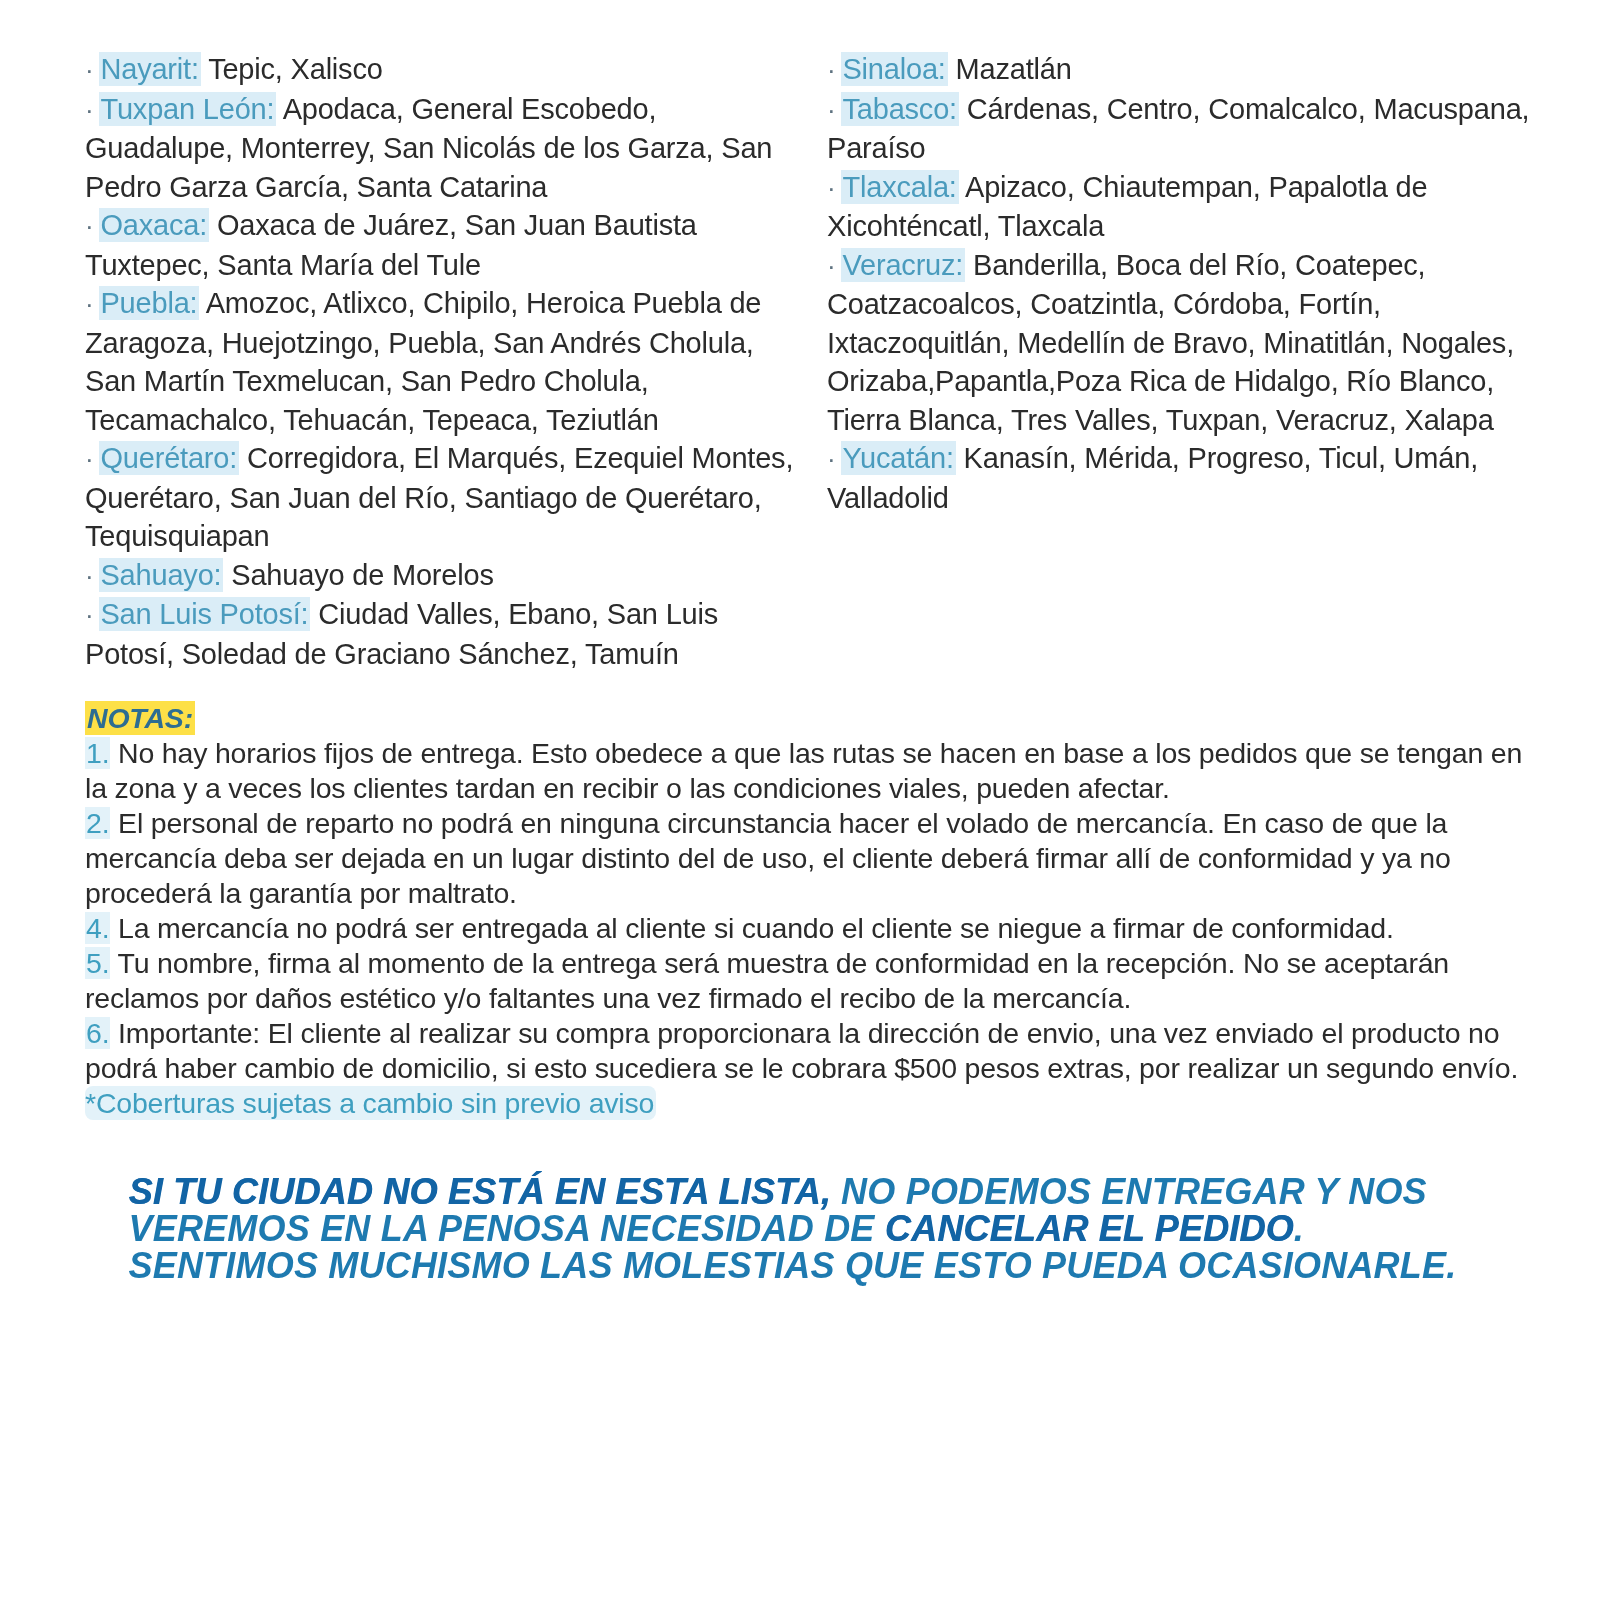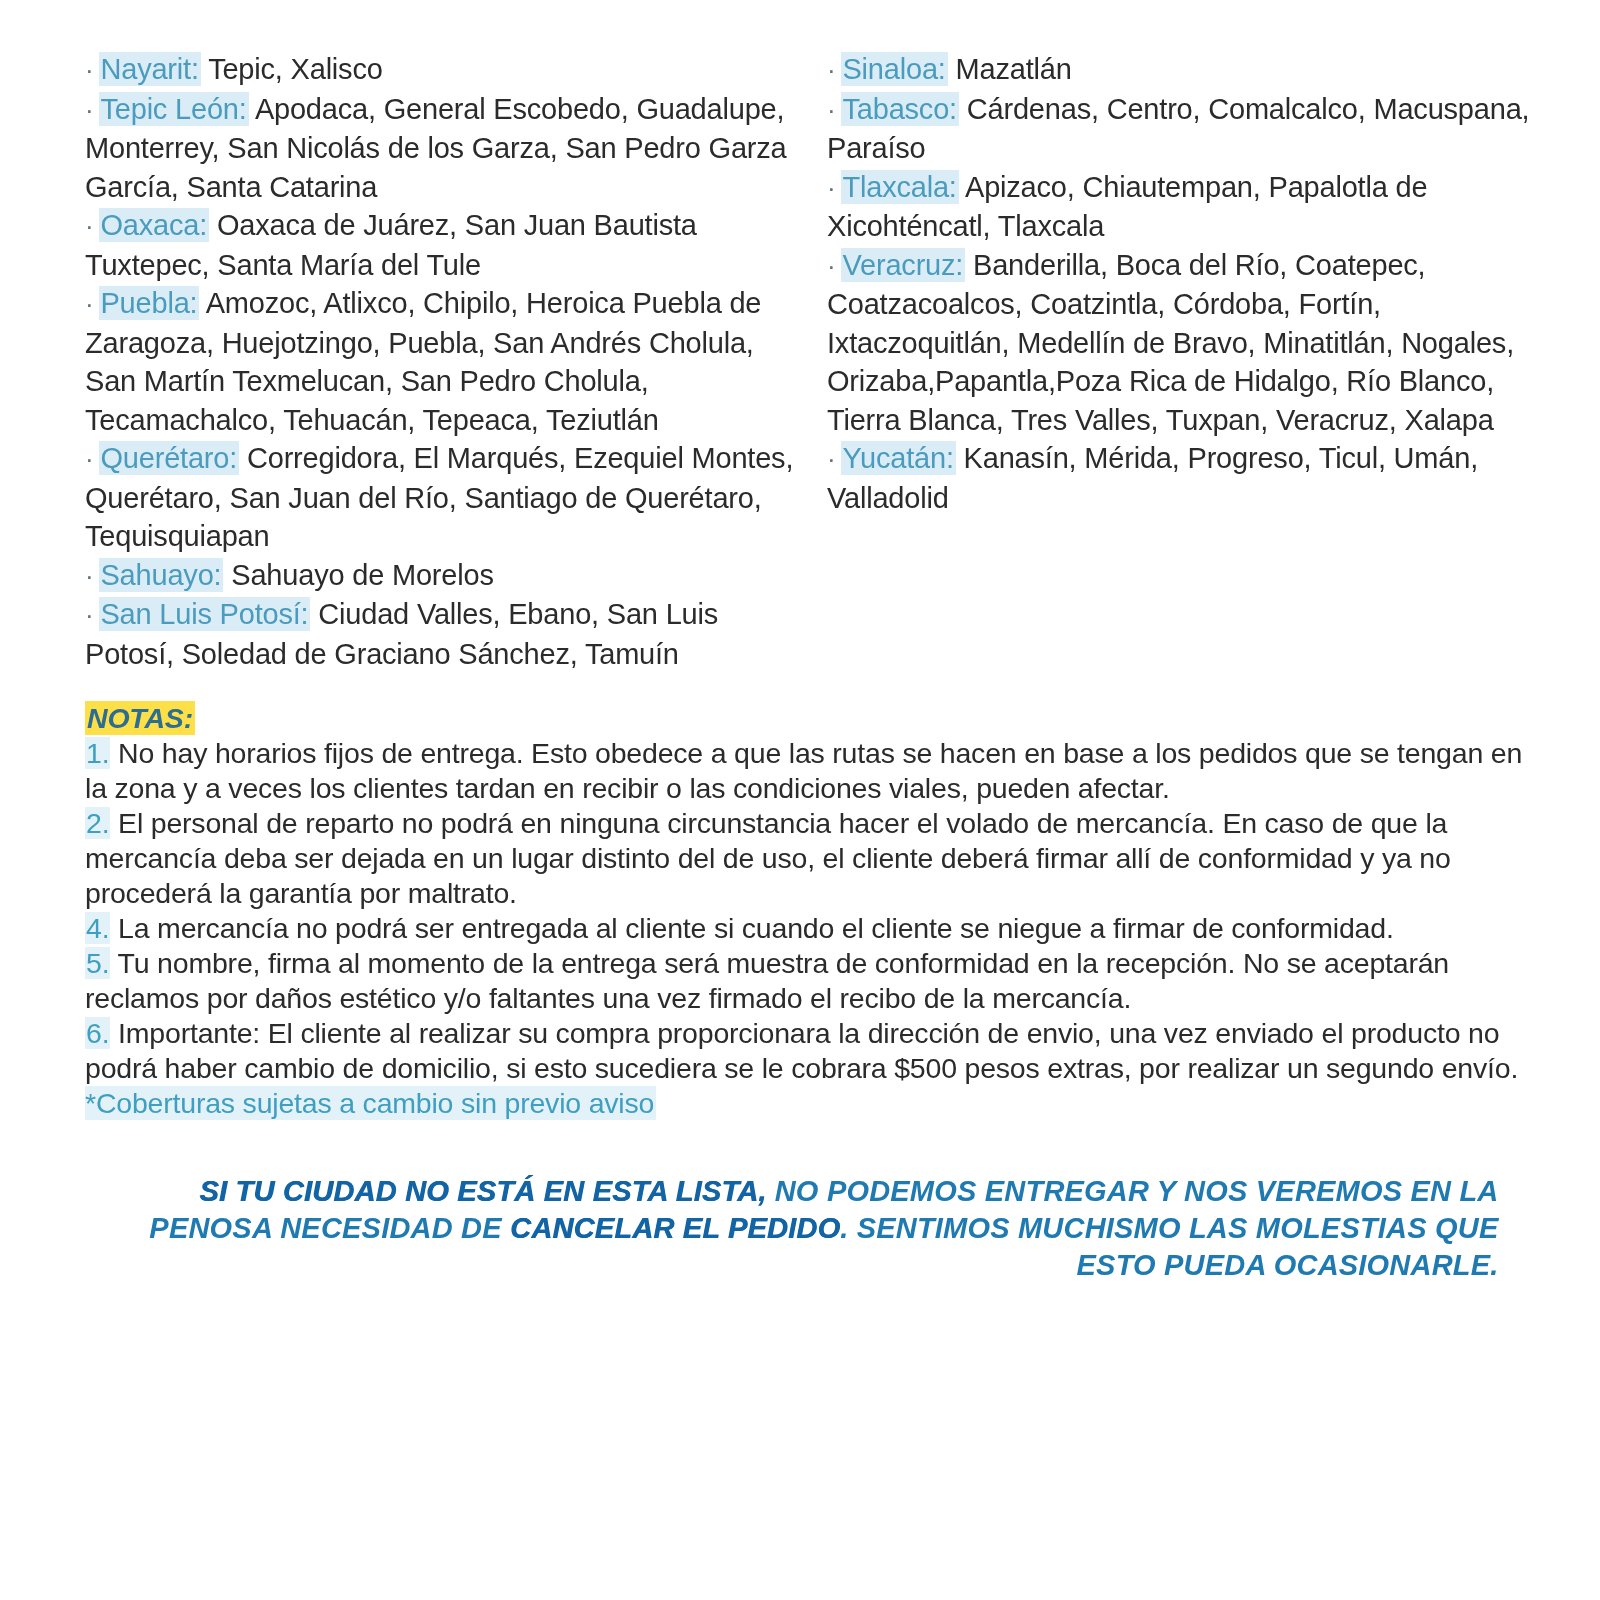--- a/index.html
+++ b/index.html
@@ -64,50 +64,51 @@
   .note-num {
     color: #3f9fc0;
     background: #e3f2f9;
     padding: 0 1px;
   }
   .footnote {
     color: #3f9fc0;
     background: #e3f2f9;
     display: inline;
     padding: 1px 2px 1px 0;
+    border-radius: 8px;
   }
 
   
   .footer-notice {
     margin: 52px auto 0 auto;
     width: 1370px;
-    text-align: right;
+    text-align: left;
     font-style: italic;
     font-weight: bold;
-    font-size: 29px;
+    font-size: 36px;
     line-height: 37px;
     letter-spacing: 0.2px;
   }
   .seg-strong {
     color: #1264a5;
     text-shadow: 0.6px 0 0 #1264a5;
   }
   .seg-normal {
     color: #1e7ab0;
   }
 </style>
 </head>
 <body>
 
 <div class="page">
 
   <div class="columns">
     <div class="col" id="col-left">
         <p class="entry"><span class="bullet">·</span><span class="state">Nayarit:</span> <span class="cities">Tepic, Xalisco</span></p>
-        <p class="entry"><span class="bullet">·</span><span class="state">Tepic León:</span> <span class="cities">Apodaca, General Escobedo, Guadalupe, Monterrey, San Nicolás de los Garza, San Pedro Garza García, Santa Catarina</span></p>
+        <p class="entry"><span class="bullet">·</span><span class="state">Tuxpan León:</span> <span class="cities">Apodaca, General Escobedo, Guadalupe, Monterrey, San Nicolás de los Garza, San Pedro Garza García, Santa Catarina</span></p>
         <p class="entry"><span class="bullet">·</span><span class="state">Oaxaca:</span> <span class="cities">Oaxaca de Juárez, San Juan Bautista Tuxtepec, Santa María del Tule</span></p>
         <p class="entry"><span class="bullet">·</span><span class="state">Puebla:</span> <span class="cities">Amozoc, Atlixco, Chipilo, Heroica Puebla de Zaragoza, Huejotzingo, Puebla, San Andrés Cholula, San Martín Texmelucan, San Pedro Cholula, Tecamachalco, Tehuacán, Tepeaca, Teziutlán</span></p>
         <p class="entry"><span class="bullet">·</span><span class="state">Querétaro:</span> <span class="cities">Corregidora, El Marqués, Ezequiel Montes, Querétaro, San Juan del Río, Santiago de Querétaro, Tequisquiapan</span></p>
         <p class="entry"><span class="bullet">·</span><span class="state">Sahuayo:</span> <span class="cities">Sahuayo de Morelos</span></p>
         <p class="entry"><span class="bullet">·</span><span class="state">San Luis Potosí:</span> <span class="cities">Ciudad Valles, Ebano, San Luis Potosí, Soledad de Graciano Sánchez, Tamuín</span></p>
       </div>
     <div class="col" id="col-right">
         <p class="entry"><span class="bullet">·</span><span class="state">Sinaloa:</span> <span class="cities">Mazatlán</span></p>
         <p class="entry"><span class="bullet">·</span><span class="state">Tabasco:</span> <span class="cities">Cárdenas, Centro, Comalcalco, Macuspana, Paraíso</span></p>
         <p class="entry"><span class="bullet">·</span><span class="state">Tlaxcala:</span> <span class="cities">Apizaco, Chiautempan, Papalotla de Xicohténcatl, Tlaxcala</span></p>

